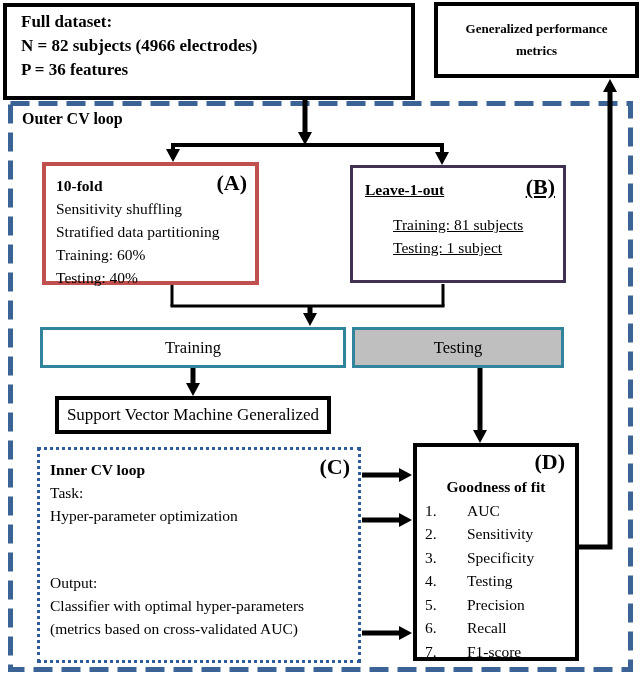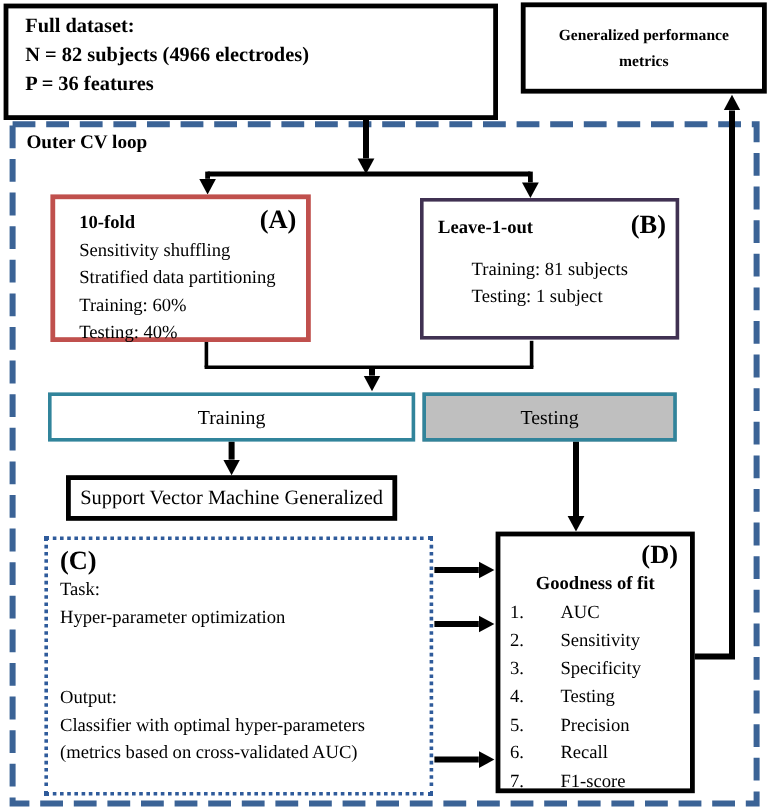--- a/index.html
+++ b/index.html
@@ -11,23 +11,23 @@
   
   .dataset{left:3px;top:3px;width:412px;height:97px;border:4px solid #000;
            padding:3px 14px;font-weight:bold;font-size:17px;line-height:24px;}
   .metrics{left:434px;top:2px;width:205px;height:76px;border:4px solid #000000;
            display:flex;align-items:center;justify-content:center;text-align:center;
            font-weight:bold;font-size:13px;line-height:22px;}
   .metrics span{display:inline-block;max-width:168px;}
   .outer-label{position:absolute;left:22px;top:110px;font-weight:bold;font-size:16px;z-index:2;}
   
   .boxA{left:42px;top:162px;width:217px;height:123px;border:4px solid #C0504D;
-        padding:4px 8px 4px 20px;font-size:15.5px;line-height:23px;}
+        padding:4px 8px 4px 10px;font-size:15.5px;line-height:23px;}
   .boxB{left:350px;top:165px;width:216px;height:118px;border:3px solid #403152;
-        padding:6px 8px 6px 12px;font-size:15.5px;line-height:23px;}
+        padding:6px 8px 6px 12px;font-size:15.5px;line-height:23px;text-decoration:underline;}
   .hdr{display:flex;justify-content:space-between;align-items:flex-start;}
   .hdr .t{font-weight:bold;padding-top:4px;}
   .hdr .tag{font-weight:bold;font-size:22px;line-height:26px;}
   .boxB .body{margin-top:12px;margin-left:28px;}
   
   .train{left:40px;top:327px;width:306px;height:41px;border:3px solid #31849B;
          display:flex;align-items:center;justify-content:center;font-size:16.5px;}
   .test{left:352px;top:327px;width:212px;height:41px;border:3px solid #31849B;background:#BFBFBF;
         display:flex;align-items:center;justify-content:center;font-size:16.5px;}
   
@@ -121,20 +121,21 @@
   <div class="box test">
     <span>Testing</span>
   </div>
 
   <div class="box svm">
     <span>Support Vector Machine Generalized</span>
   </div>
 
   <div class="box inner">
     <div class="hdr">
+      <span class="t">Inner CV loop</span>
       <span class="tag">(C)</span>
     </div>
     <div>Task:</div>
     <div>Hyper-parameter optimization</div>
     <div class="out-label">Output:</div>
     <div>Classifier with optimal hyper-parameters</div>
     <div>(metrics based on cross-validated AUC)</div>
   </div>
 
   <div class="box boxD">

